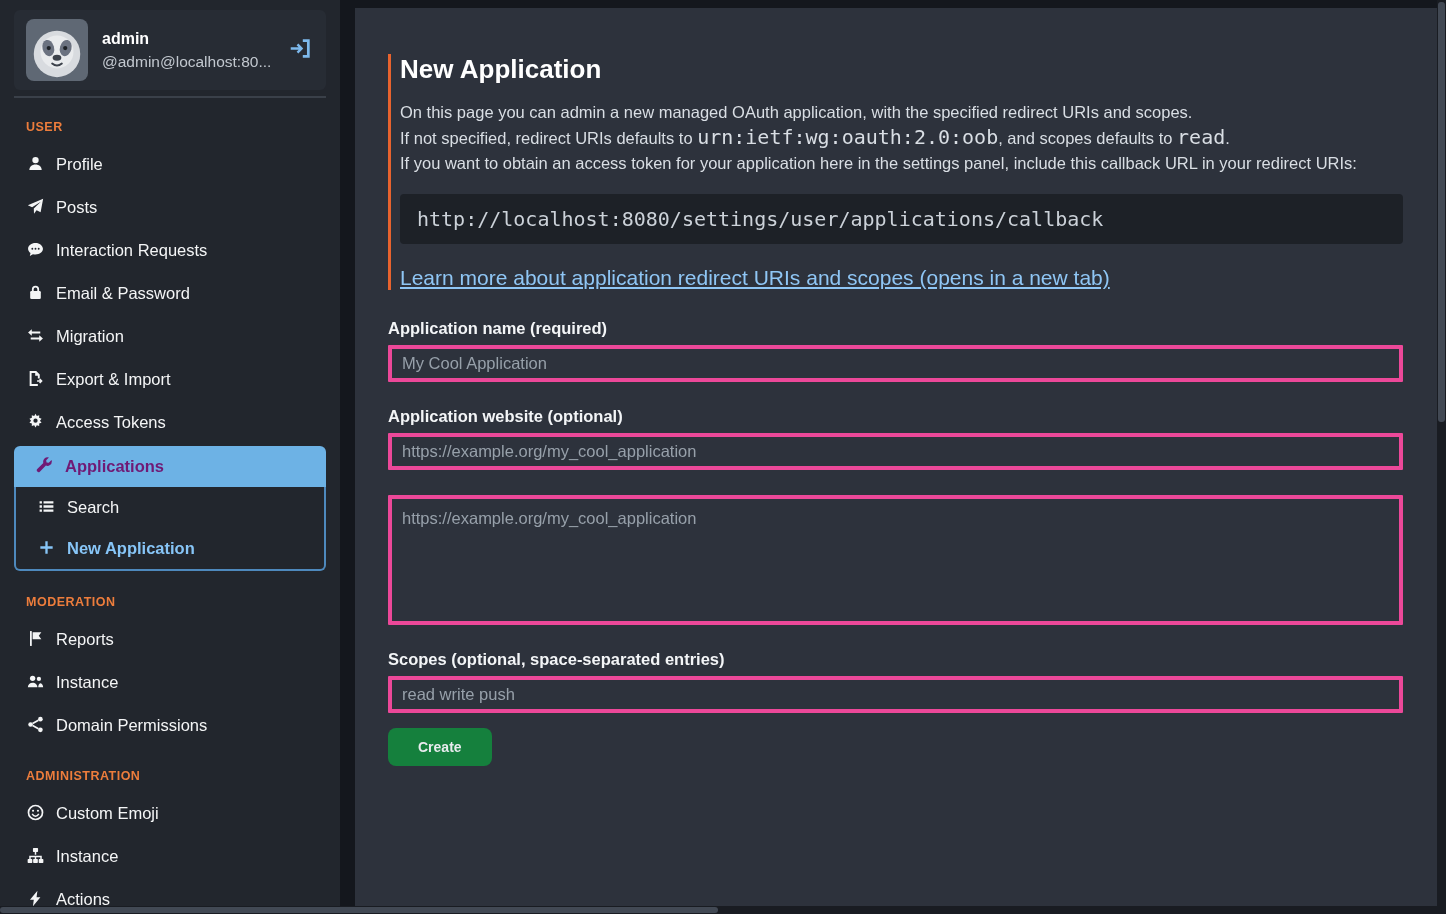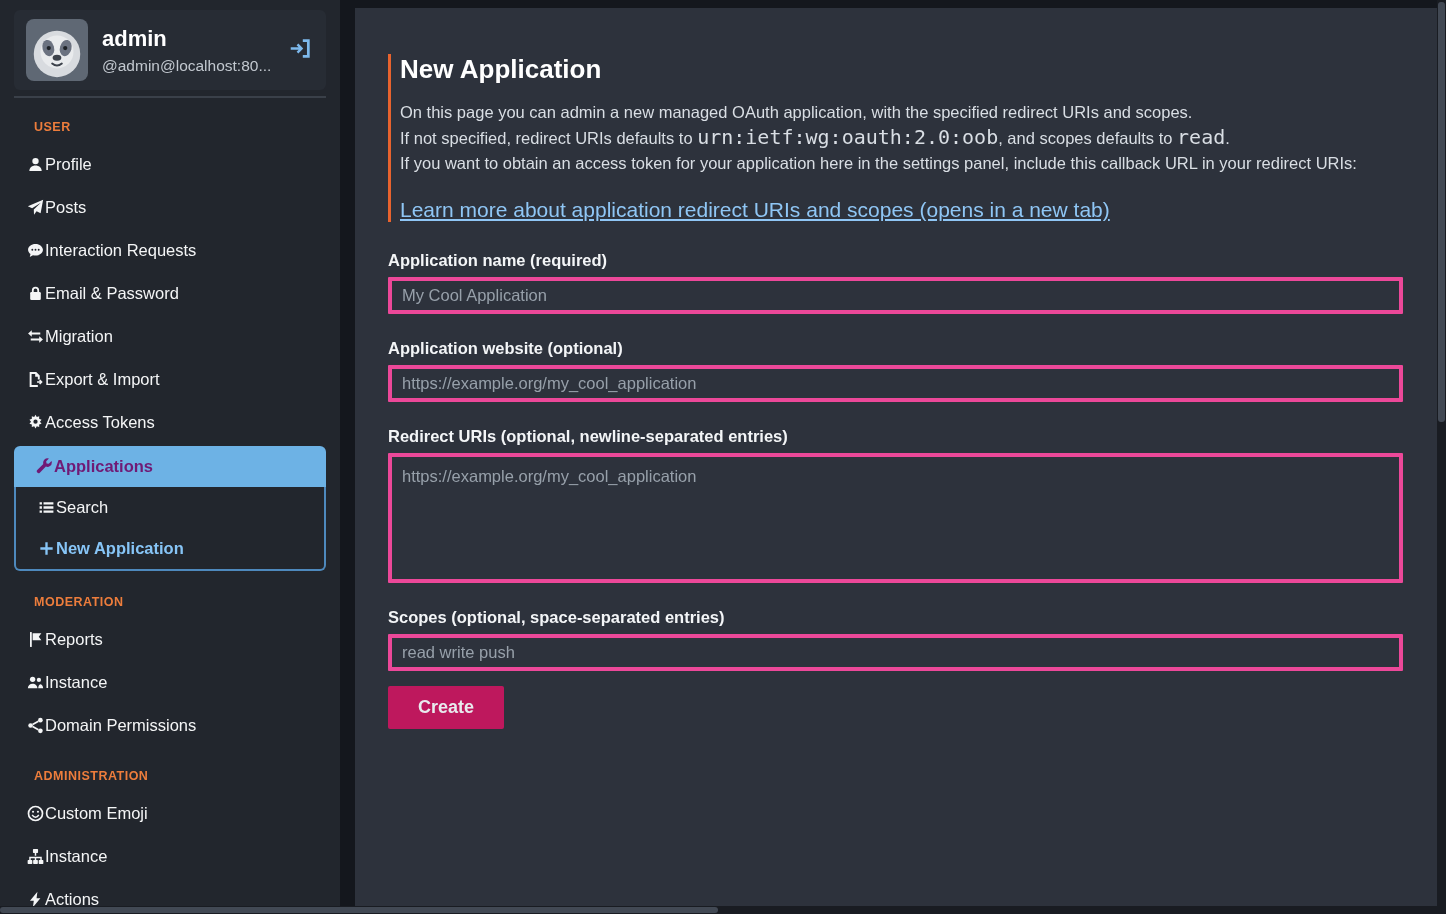--- a/index.html
+++ b/index.html
@@ -5,26 +5,26 @@
   *{box-sizing:border-box}
   html,body{margin:0;padding:0}
   body{width:1446px;height:914px;background:#14171d;font-family:"Liberation Sans",sans-serif;position:relative;overflow:hidden;color:#f5f6f7}
 
   
   .sidebar{position:absolute;left:0;top:0;width:340px;height:914px;background:#22262d;overflow:hidden}
   .user-card{margin:10px 14px 0;background:#272c34;border-radius:6px;display:flex;align-items:center;gap:14px;padding:9px 12px}
   .avatar{width:62px;height:62px;border-radius:8px;overflow:hidden;flex-shrink:0;cursor:pointer}
   .avatar svg{display:block}
   .user-info{flex:1;min-width:0}
-  .user-name{font-weight:bold;font-size:22px;color:#fff}
+  .user-name{font-weight:bold;font-size:16px;color:#fff}
   .user-handle{color:#c2c8cf;font-size:15.5px;margin-top:5px;white-space:nowrap;overflow:hidden}
   .logout{color:#7db9ec;flex-shrink:0;padding:4px 2px;cursor:pointer}
   .card-divider{height:2px;background:#3a4049;margin:6px 14px 0}
-  .section-label{color:#ed7d3c;font-weight:bold;font-size:12.5px;letter-spacing:.5px;padding:22px 34px 9px}
-  .nav-item{display:flex;align-items:center;gap:0;padding:12px 26px;font-size:16.5px;cursor:pointer;color:#f4f5f6;line-height:19px}
+  .section-label{color:#ed7d3c;font-weight:bold;font-size:12.5px;letter-spacing:.5px;padding:22px 26px 9px}
+  .nav-item{display:flex;gap:11px;padding:12px 26px;font-size:16.5px;cursor:pointer;color:#f4f5f6;line-height:19px}
   .icon{width:19px;display:inline-flex;justify-content:center;flex-shrink:0}
   .icon svg{display:block}
   .nav-group{margin:2px 14px}
   .nav-group .nav-item{padding:11px 12px 11px 21px}
   .nav-item.selected{background:#6db2e5;color:#701a75;border-radius:6px 6px 0 0;font-weight:bold}
   .nav-children{border:2px solid #4e89bd;border-top:none;border-radius:0 0 6px 6px}
   .nav-item.child.active{color:#87c5f7;font-weight:bold}
 
   
   .main{position:absolute;left:355px;top:8px;width:1082px;height:898px;background:#2d323c;padding:46px 34px 0 33px;overflow:hidden}
@@ -35,21 +35,21 @@
   .code-block{margin-top:18px;background:#1d2127;border-radius:4px;padding:13px 17px;color:#ccd2d9;cursor:text}
   .learn-link{display:inline-block;margin-top:22px;color:#8fc6f5;font-size:21px;text-decoration:underline;cursor:pointer}
 
   .form-group{margin-bottom:25px}
   .form-group.last{margin-bottom:15px}
   .form-label{display:block;font-weight:bold;font-size:16.5px;margin-bottom:7px;color:#f3f5f7}
   .text-input,.text-area{display:block;width:100%;background:#2d323c;border:4px solid #ec4899;border-radius:1px;color:#e8eaec;font-size:16.5px;padding:8px 10px;font-family:"Liberation Sans",sans-serif}
   .text-input{height:37px}
   .text-area{height:130px;resize:none;line-height:22px}
   ::placeholder{color:#97a0aa;opacity:1}
-  .create-btn{margin-top:0;background:#be185d;border:none;border-radius:2px;color:#e8ebee;font-weight:bold;font-size:18px;padding:11px 30px;font-family:"Liberation Sans",sans-serif;cursor:pointer}
+  .create-btn{margin-top:0;background:#15803d;border:none;border-radius:8px;color:#e8ebee;font-weight:bold;font-size:14px;padding:11px 30px;font-family:"Liberation Sans",sans-serif;cursor:pointer}
 
   
   .vscroll{position:absolute;right:0;top:0;width:9px;height:914px;background:#191c22}
   .vthumb{position:absolute;top:2px;left:1px;width:7px;height:420px;background:#424954;border-radius:3px}
   .hscroll{position:absolute;left:0;bottom:0;width:1446px;height:8px;background:#191c22;z-index:5}
   .hthumb{position:absolute;left:0;top:1px;width:718px;height:6px;background:#424954;border-radius:3px}
 </style>
 </head>
 <body>
 
@@ -242,34 +242,34 @@
 </aside>
 
 <main class="main">
   <section class="intro">
     <h1>New Application</h1>
     <div class="desc">
       <div class="desc-line">On this page you can admin a new managed OAuth application, with the specified redirect URIs and scopes.</div>
       <div class="desc-line"><span>If not specified, redirect URIs defaults to </span><code>urn:ietf:wg:oauth:2.0:oob</code><span>, and scopes defaults to </span><code>read</code><span>.</span></div>
       <div class="desc-line">If you want to obtain an access token for your application here in the settings panel, include this callback URL in your redirect URIs:</div>
     </div>
+    <div class="code-block"><code>http://localhost:8080/settings/user/applications/callback</code></div>
     <a class="learn-link" href="#">Learn more about application redirect URIs and scopes (opens in a new tab)</a>
   </section>
 
   <form class="app-form">
     <div class="form-group">
       <label class="form-label">Application name (required)</label>
       <input class="text-input" type="text" placeholder="My Cool Application" style="">
     </div>
     <div class="form-group">
       <label class="form-label">Application website (optional)</label>
       <input class="text-input" type="text" placeholder="https://example.org/my_cool_application" style="">
     </div>
     <div class="form-group">
-      <label class="form-label">Redirect URIs (optional, newline-separated entries)</label>
       <textarea class="text-area" placeholder="https://example.org/my_cool_application" style=""></textarea>
     </div>
     <div class="form-group last">
       <label class="form-label">Scopes (optional, space-separated entries)</label>
       <input class="text-input" type="text" placeholder="read write push" style="">
     </div>
     <button type="button" class="create-btn">Create</button>
   </form>
 </main>
 

